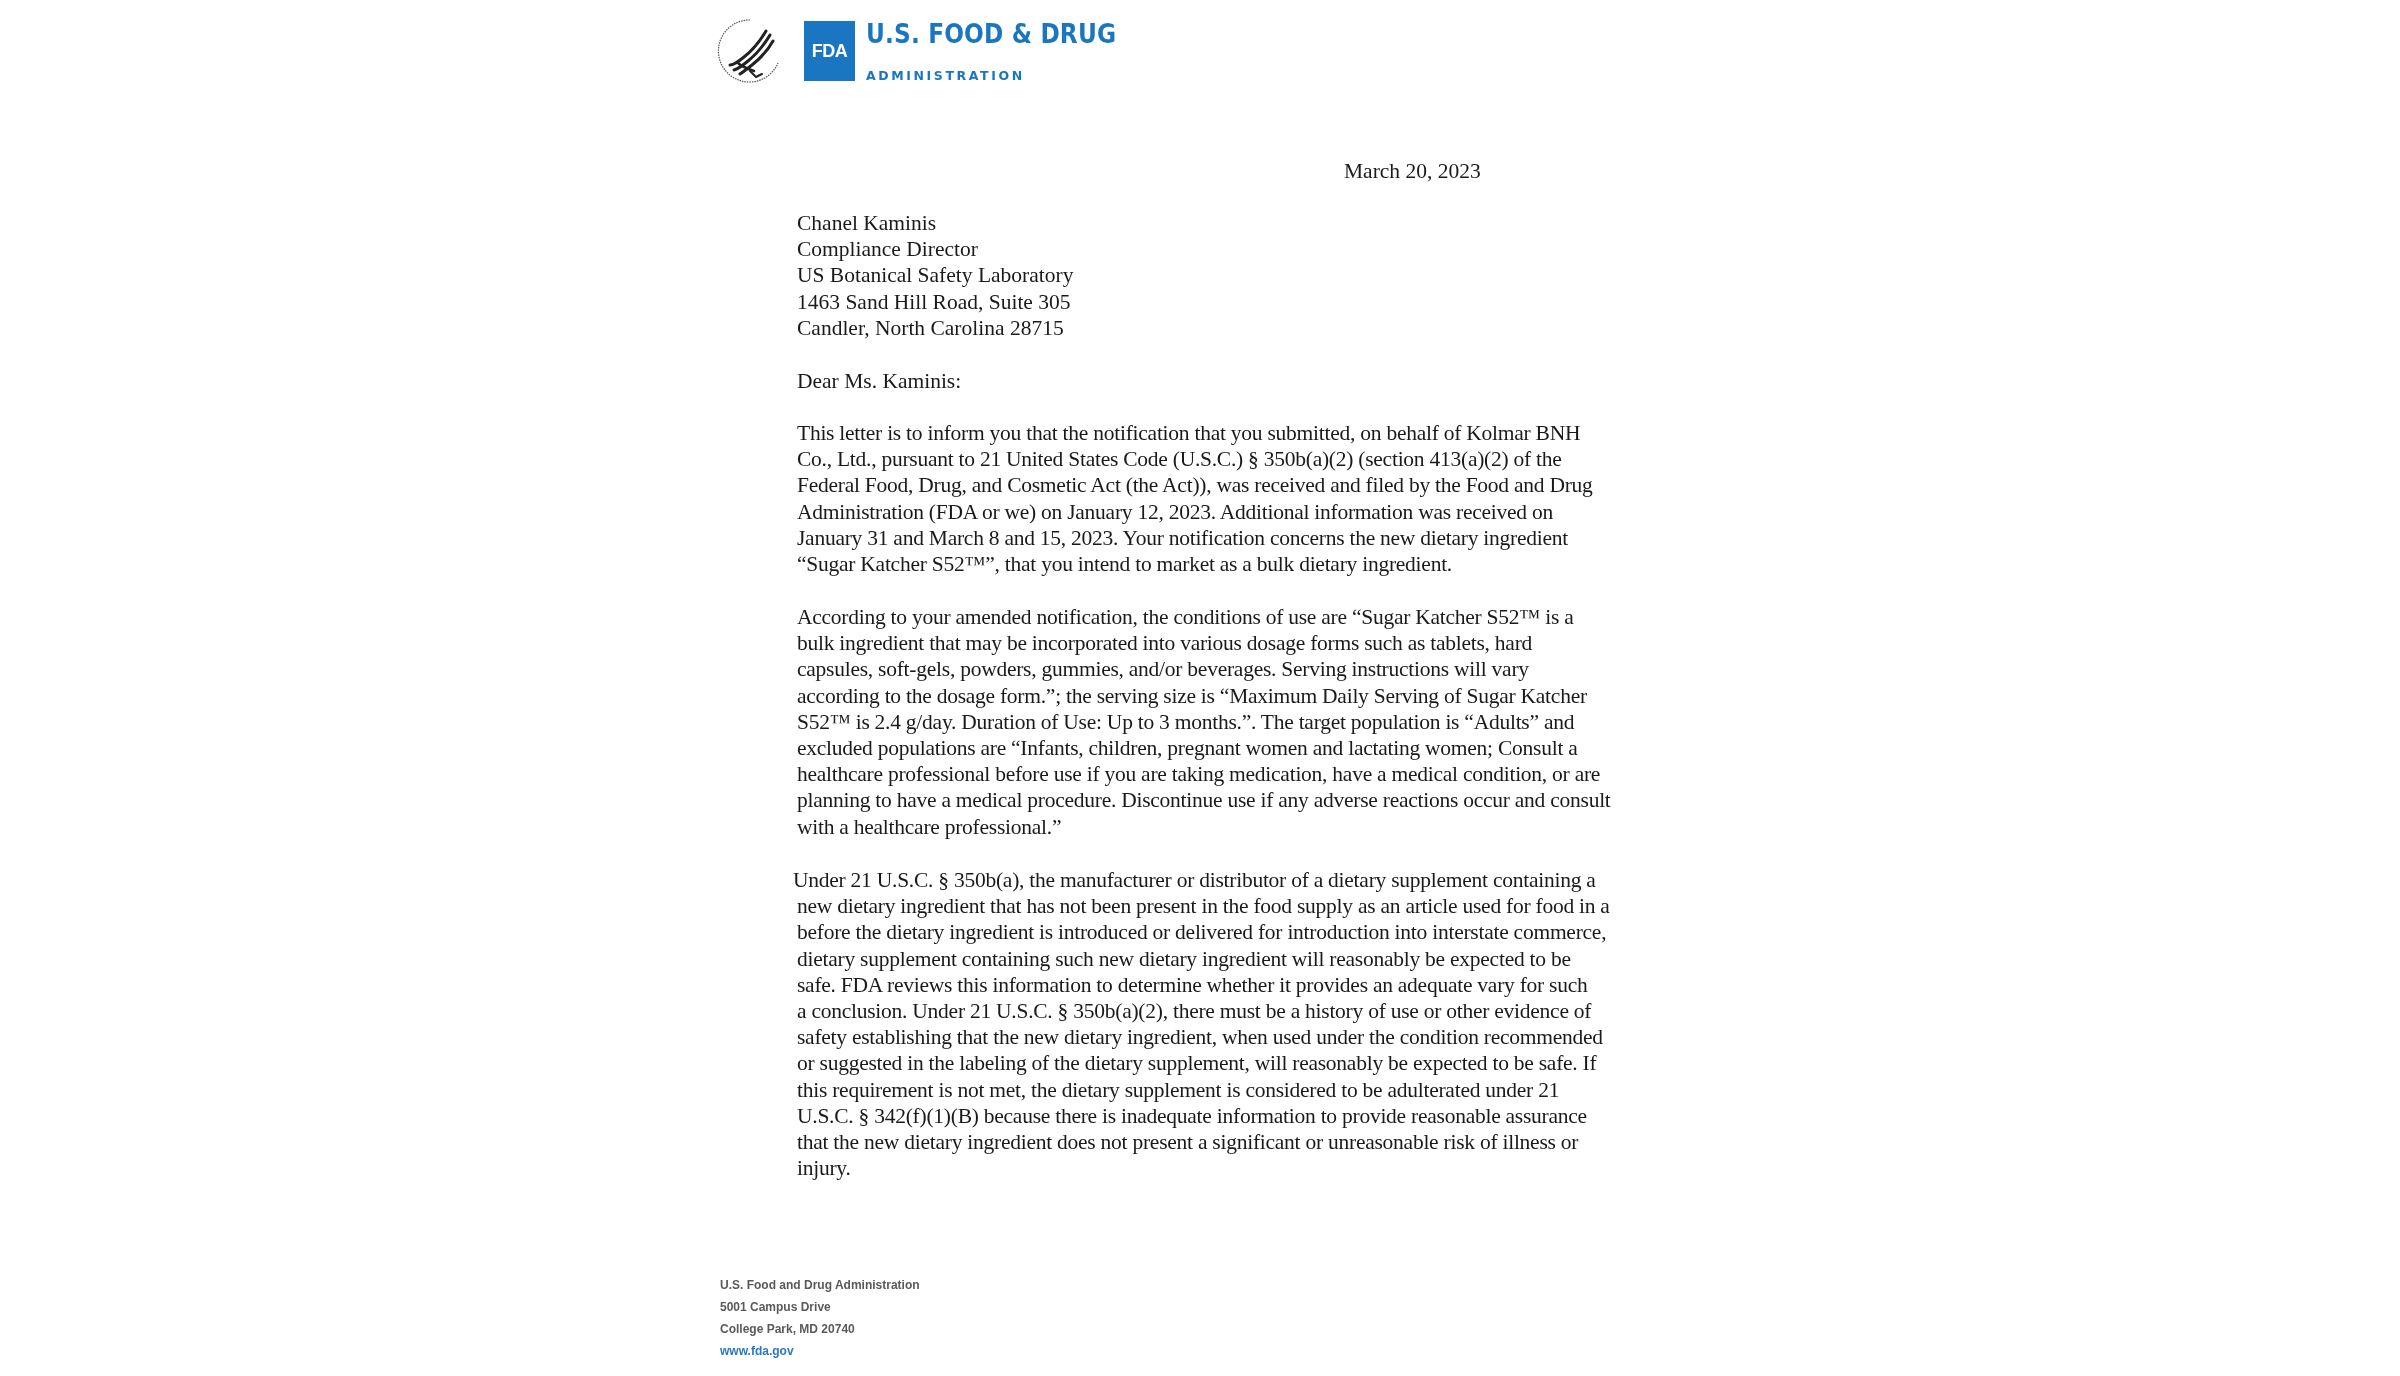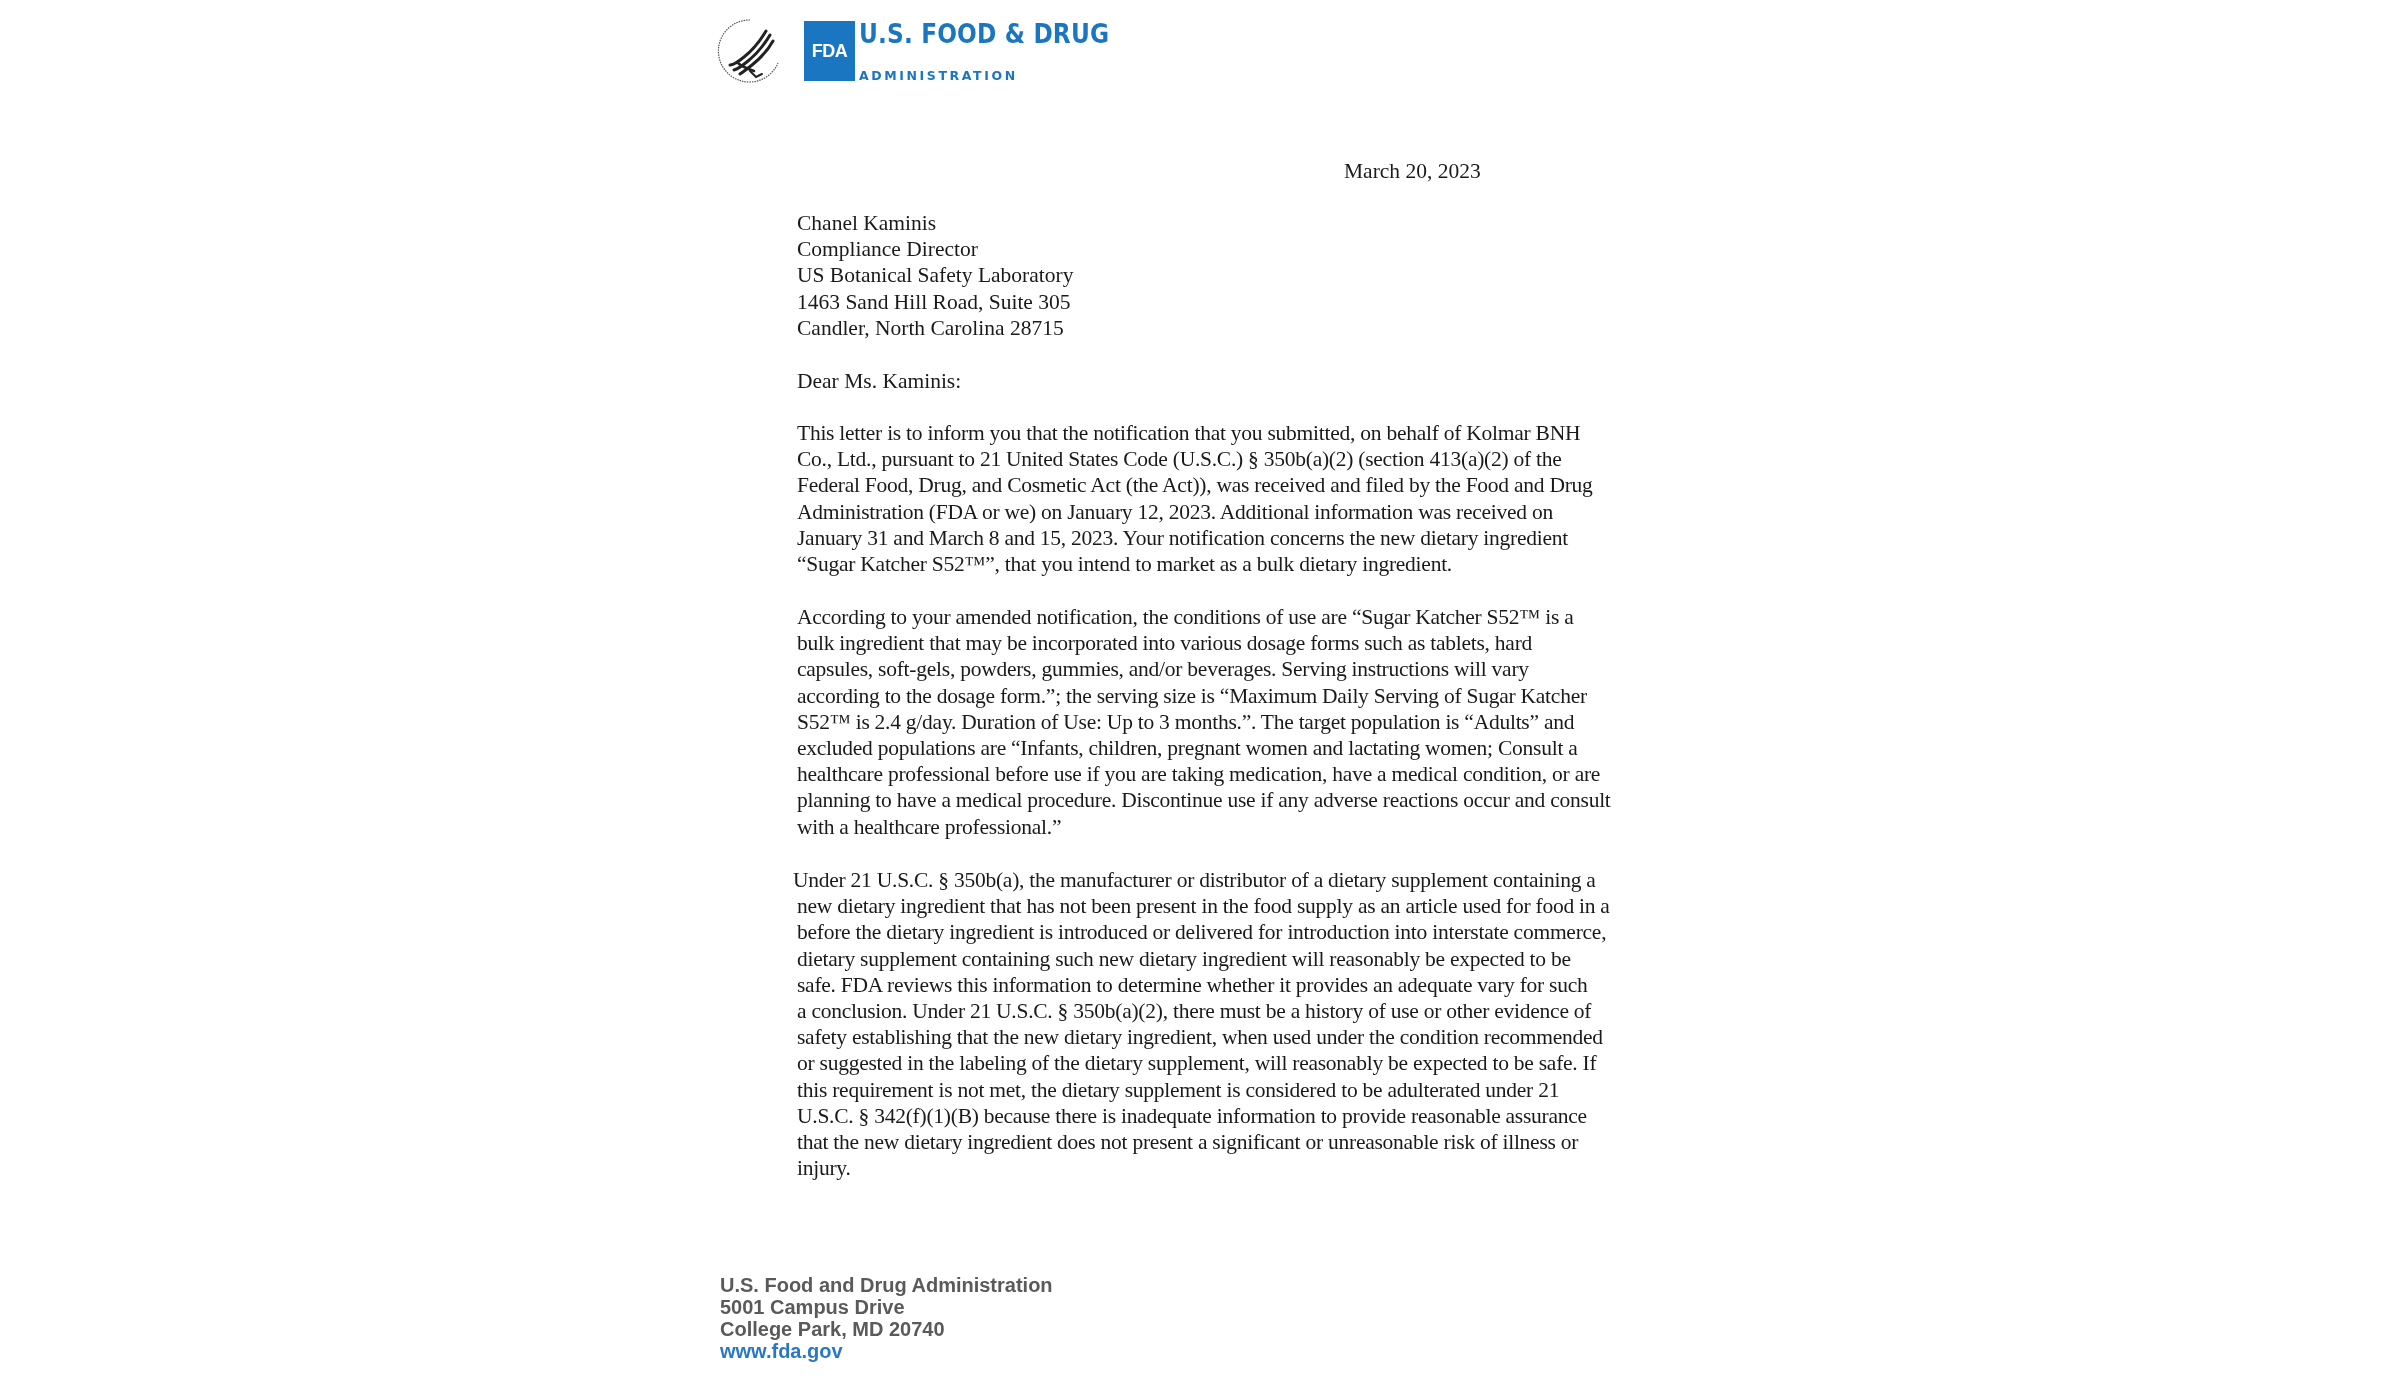--- a/index.html
+++ b/index.html
@@ -41,21 +41,21 @@
       height: 60px;
       background: #1a76c1;
       color: #ffffff;
       font-family: "Liberation Sans", "DejaVu Sans", sans-serif;
       font-weight: bold;
       font-size: 18px;
       letter-spacing: -0.5px;
       display: flex;
       align-items: center;
       justify-content: center;
-      margin-right: 4px;
+      margin-right: 11px;
     }
     .fda-wordmark {
       display: flex;
       flex-direction: column;
       justify-content: center;
       font-family: "DejaVu Sans", "Liberation Sans", sans-serif;
       color: #1a76c1;
       font-weight: bold;
       gap: 9px;
     }
@@ -103,21 +103,21 @@
     .p3 .ln.first { margin-left: -4px; }
     .cond { letter-spacing: -0.25px; }
 
     
     .footer {
       position: absolute;
       left: 720px;
       top: 1274px;
       font-family: "Liberation Sans", "DejaVu Sans", sans-serif;
       font-weight: bold;
-      font-size: 20px;
+      font-size: 12px;
       line-height: 22px;
       color: #5a5a5a;
       white-space: nowrap;
     }
     .footer .ln { display: block; }
     .footer .url { color: #2b77c4; }
   </style>
 </head>
 <body>
 

